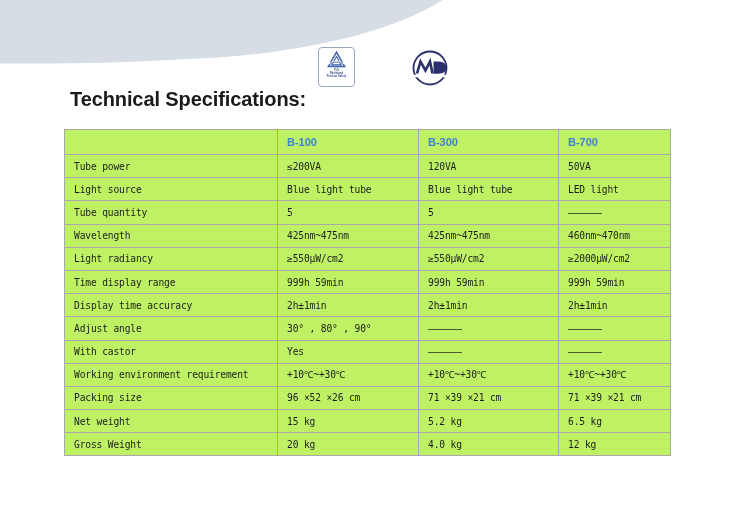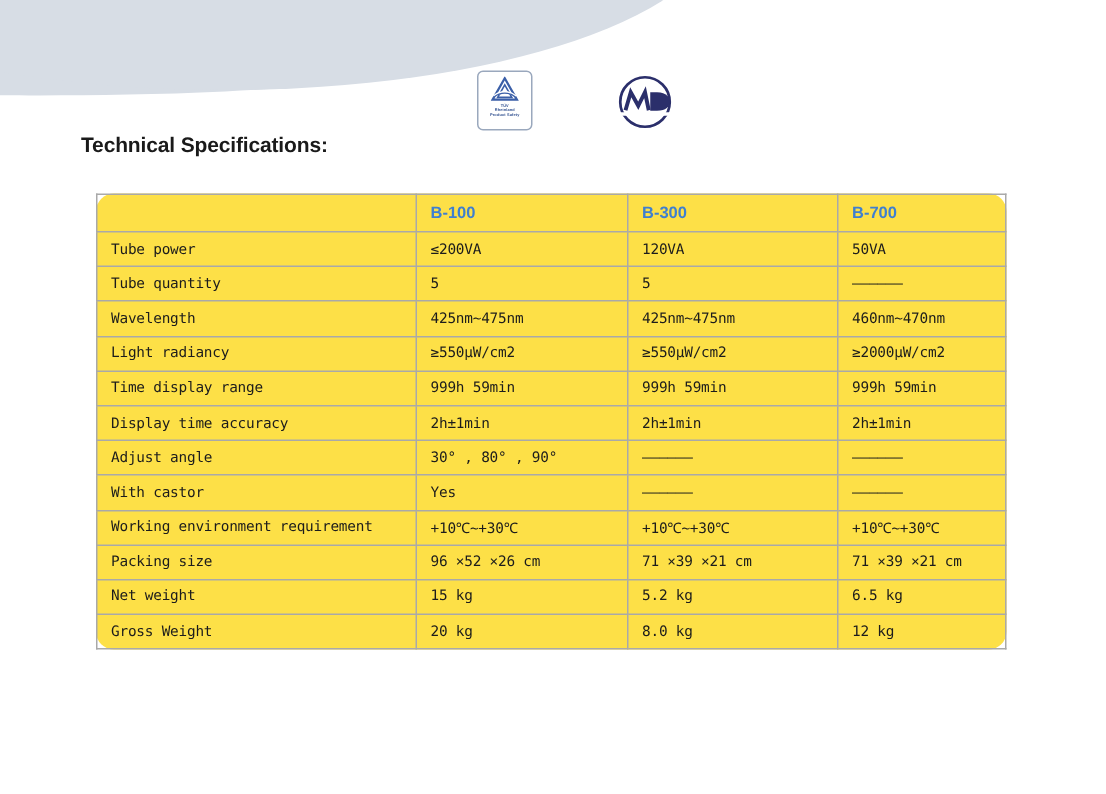--- a/index.html
+++ b/index.html
@@ -63,42 +63,41 @@
     position: absolute;
     left: 97px;
     top: 2px;
     width: 46px;
     height: 38px;
   }
 
   
   #page-title {
     position: absolute;
-    left: 54px;
+    left: 70px;
     top: 88px;
-    font-size: 14px;
+    font-size: 20px;
     font-weight: bold;
     color: #1a1a1a;
     letter-spacing: -0.1px;
     font-family: "Liberation Sans", sans-serif;
   }
 
   
   #spec-table-wrap {
     position: absolute;
     left: 64px;
     top: 129px;
     width: 606px;
   }
   table.spec-table {
     border-collapse: collapse;
     width: 606px;
     table-layout: fixed;
-    background: #fde047;
-    border-radius: 12px;
+    background: #bef264;
   }
   table.spec-table col.c-label { width: 213px; }
   table.spec-table col.c-b100  { width: 141px; }
   table.spec-table col.c-b200  { width: 140px; }
   table.spec-table col.c-b400  { width: 112px; }
 
   table.spec-table th,
   table.spec-table td {
     border: 1px solid #a9a9a9;
     padding: 0 0 0 9px;
@@ -180,20 +179,26 @@
       </tr>
     </thead>
     <tbody id="spec-table-body">
         <tr>
           <td>Tube power</td>
           <td>≤200VA</td>
           <td>120VA</td>
           <td>50VA</td>
         </tr>
         <tr>
+          <td>Light source</td>
+          <td>Blue light tube</td>
+          <td>Blue light tube</td>
+          <td>LED light</td>
+        </tr>
+        <tr>
           <td>Tube quantity</td>
           <td>5</td>
           <td>5</td>
           <td class="cell-dash">——————</td>
         </tr>
         <tr>
           <td>Wavelength</td>
           <td>425nm~475nm</td>
           <td>425nm~475nm</td>
           <td>460nm~470nm</td>
@@ -242,18 +247,18 @@
         </tr>
         <tr>
           <td>Net weight</td>
           <td>15 kg</td>
           <td>5.2 kg</td>
           <td>6.5 kg</td>
         </tr>
         <tr>
           <td>Gross Weight</td>
           <td>20 kg</td>
-          <td>8.0 kg</td>
+          <td>4.0 kg</td>
           <td>12 kg</td>
         </tr>
       </tbody>
   </table>
 </div>
 
 </body></html>

